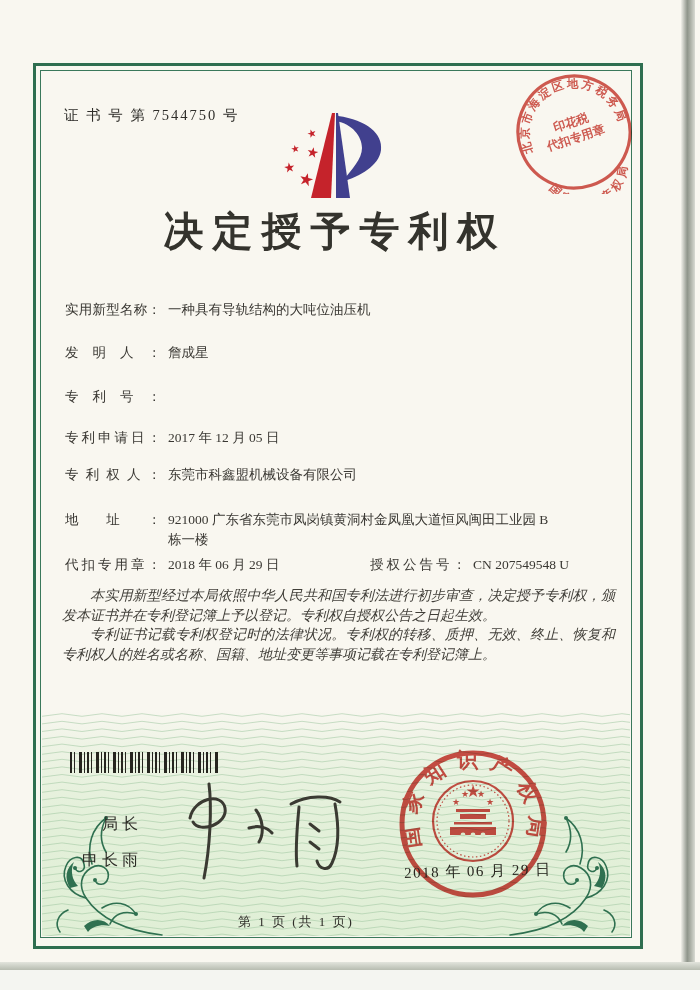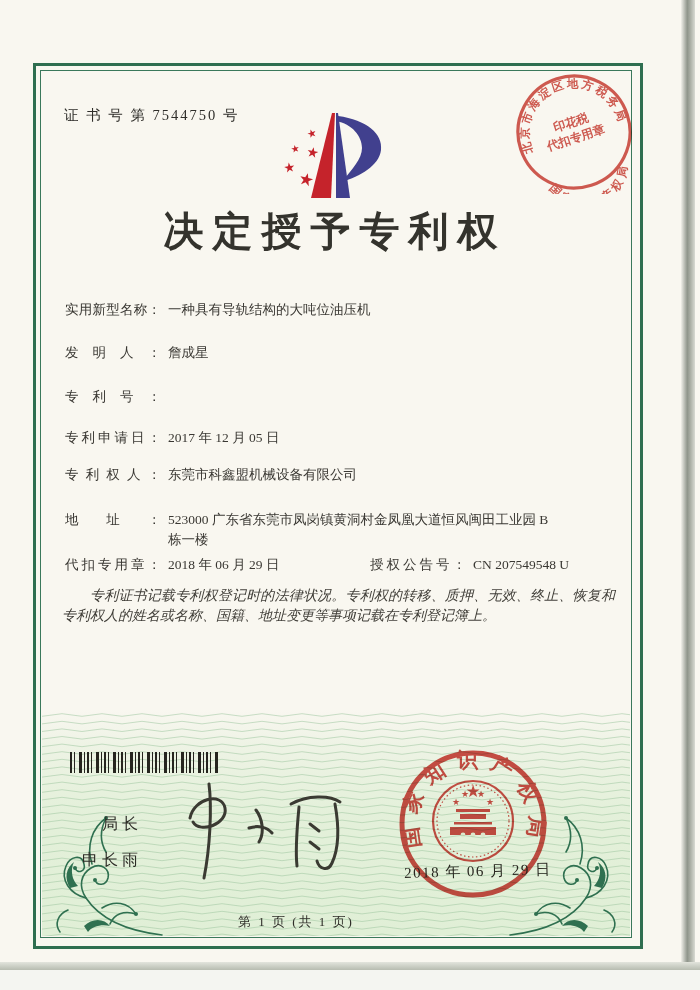--- a/index.html
+++ b/index.html
@@ -189,32 +189,33 @@
   <div class="frow" style="top:428px">
     <span class="lbl">专利申请日：</span>
     <span class="val">2017 年 12 月 05 日</span>
   </div>
   <div class="frow" style="top:465px">
     <span class="lbl">专利权人：</span>
     <span class="val">东莞市科鑫盟机械设备有限公司</span>
   </div>
   <div class="frow" style="top:510px;width:500px">
     <span class="lbl">地址：</span>
-    <span class="val">523000 广东省东莞市凤岗镇黄洞村金凤凰大道恒风闽田工业园 B 栋一楼</span>
+    <span class="val">921000 广东省东莞市凤岗镇黄洞村金凤凰大道恒风闽田工业园 B 栋一楼</span>
   </div>
   <div class="frow" style="top:555px">
     <span class="lbl">代扣专用章：</span>
     <span class="val">2018 年 06 月 29 日</span>
     <span class="pair2">
       <span class="lbl">授权公告号：</span>
       <span class="val">CN 207549548 U</span>
     </span>
   </div>
 
   <div class="paras">
+    <p>本实用新型经过本局依照中华人民共和国专利法进行初步审查，决定授予专利权，颁发本证书并在专利登记簿上予以登记。专利权自授权公告之日起生效。</p>
     <p>专利证书记载专利权登记时的法律状况。专利权的转移、质押、无效、终止、恢复和专利权人的姓名或名称、国籍、地址变更等事项记载在专利登记簿上。</p>
   </div>
 
   <div class="barcode"></div>
 
   <div class="officer">
     <div>局长</div>
     <div>申长雨</div>
   </div>
 

